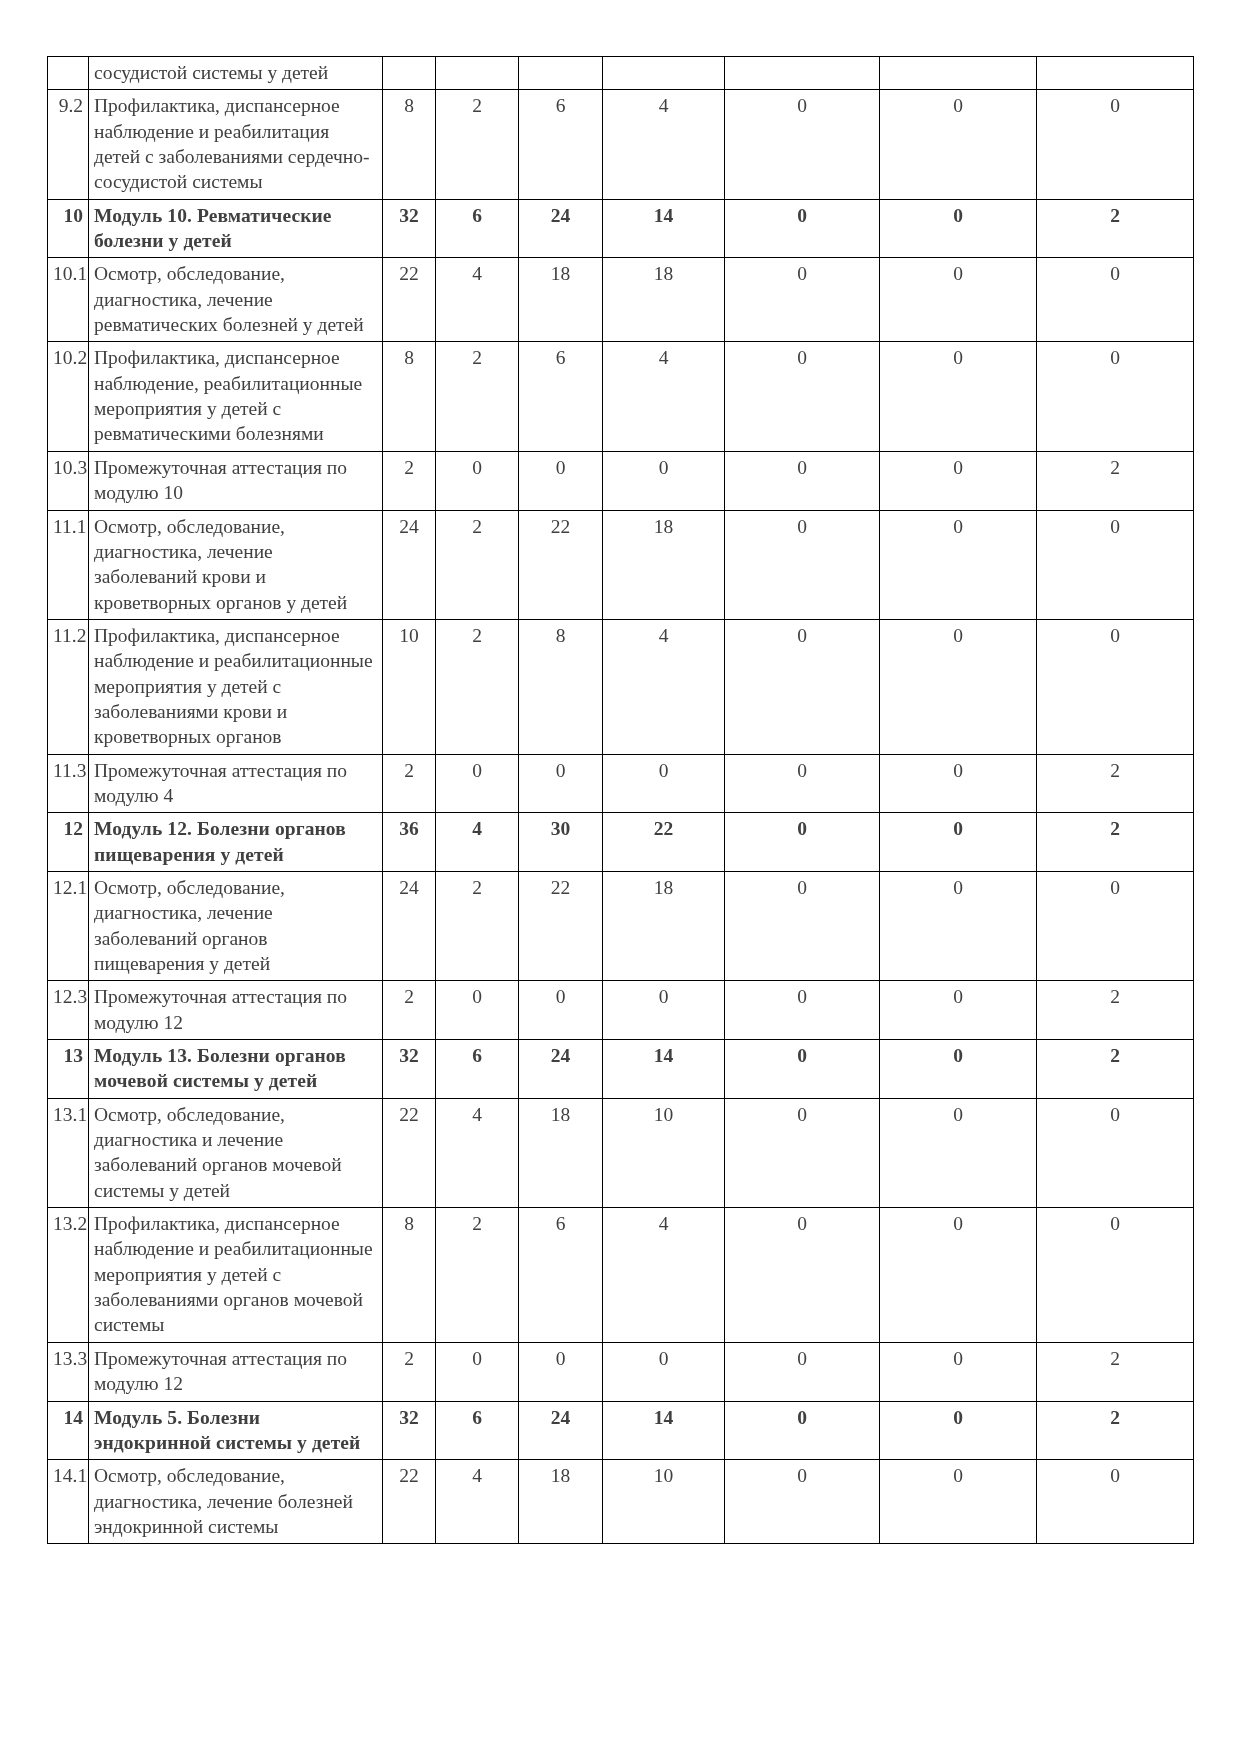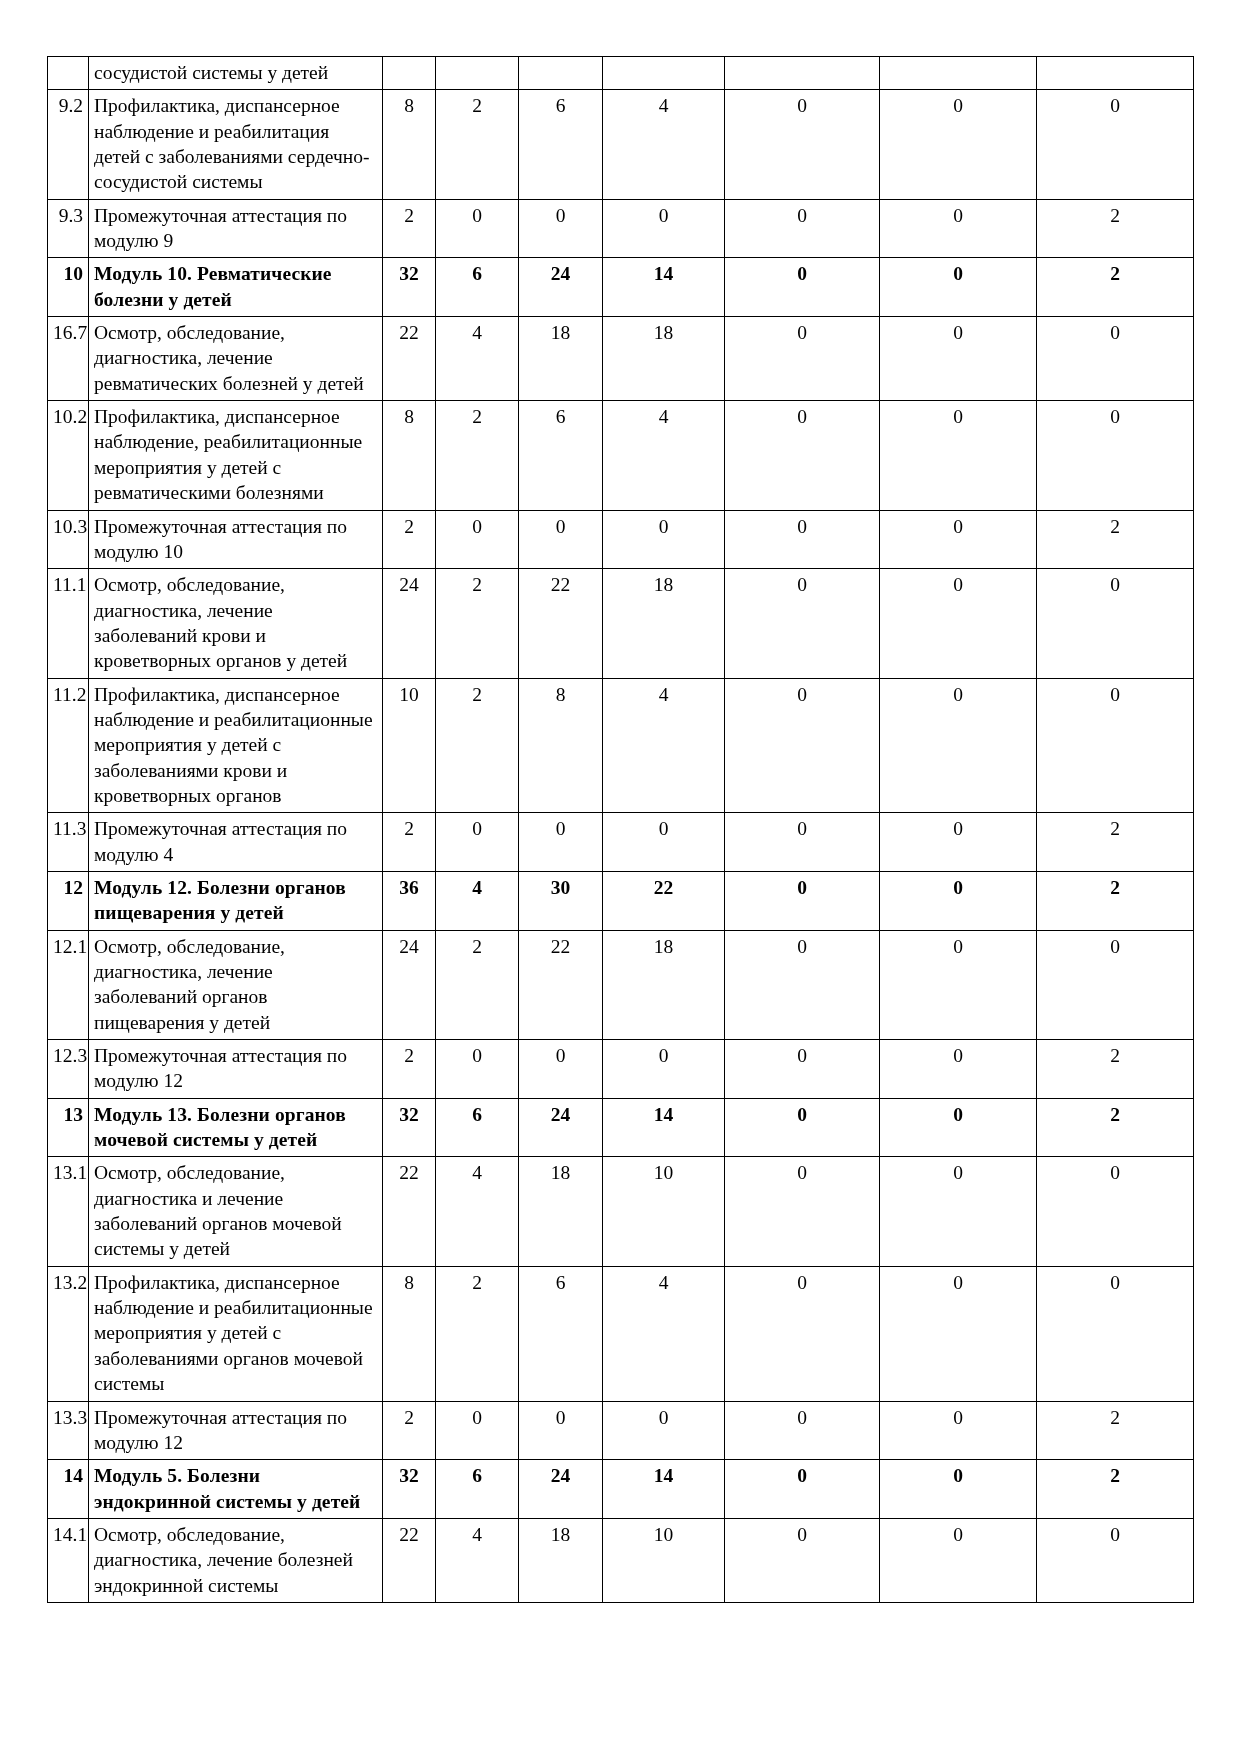--- a/index.html
+++ b/index.html
@@ -8,21 +8,21 @@
     background: #ffffff;
   }
   .page {
     position: relative;
     width: 1240px;
     height: 1754px;
     background: #ffffff;
     box-sizing: border-box;
     overflow: hidden;
     font-family: "Liberation Serif", "DejaVu Serif", serif;
-    color: #000000;
+    color: #404040;
   }
   .table-wrap {
     position: absolute;
     left: 47px;
     top: 56px;
     width: 1146px;
   }
   table.curriculum {
     border-collapse: collapse;
     width: 1146px;
@@ -105,44 +105,33 @@
             <td class="num">9.2</td>
             <td class="name">Профилактика, диспансерное наблюдение и реабилитация детей с заболеваниями сердечно-сосудистой системы</td>
             <td class="val">8</td>
             <td class="val">2</td>
             <td class="val">6</td>
             <td class="val">4</td>
             <td class="val">0</td>
             <td class="val">0</td>
             <td class="val">0</td>
           </tr>
-          <tr>
-            <td class="num">9.3</td>
-            <td class="name">Промежуточная аттестация по модулю 9</td>
-            <td class="val">2</td>
-            <td class="val">0</td>
-            <td class="val">0</td>
-            <td class="val">0</td>
-            <td class="val">0</td>
-            <td class="val">0</td>
-            <td class="val">2</td>
-          </tr>
           <tr class="module">
             <td class="num">10</td>
             <td class="name">Модуль 10. Ревматические болезни у детей</td>
             <td class="val">32</td>
             <td class="val">6</td>
             <td class="val">24</td>
             <td class="val">14</td>
             <td class="val">0</td>
             <td class="val">0</td>
             <td class="val">2</td>
           </tr>
           <tr>
-            <td class="num">16.7</td>
+            <td class="num">10.1</td>
             <td class="name">Осмотр, обследование, диагностика, лечение ревматических болезней у детей</td>
             <td class="val">22</td>
             <td class="val">4</td>
             <td class="val">18</td>
             <td class="val">18</td>
             <td class="val">0</td>
             <td class="val">0</td>
             <td class="val">0</td>
           </tr>
           <tr>

